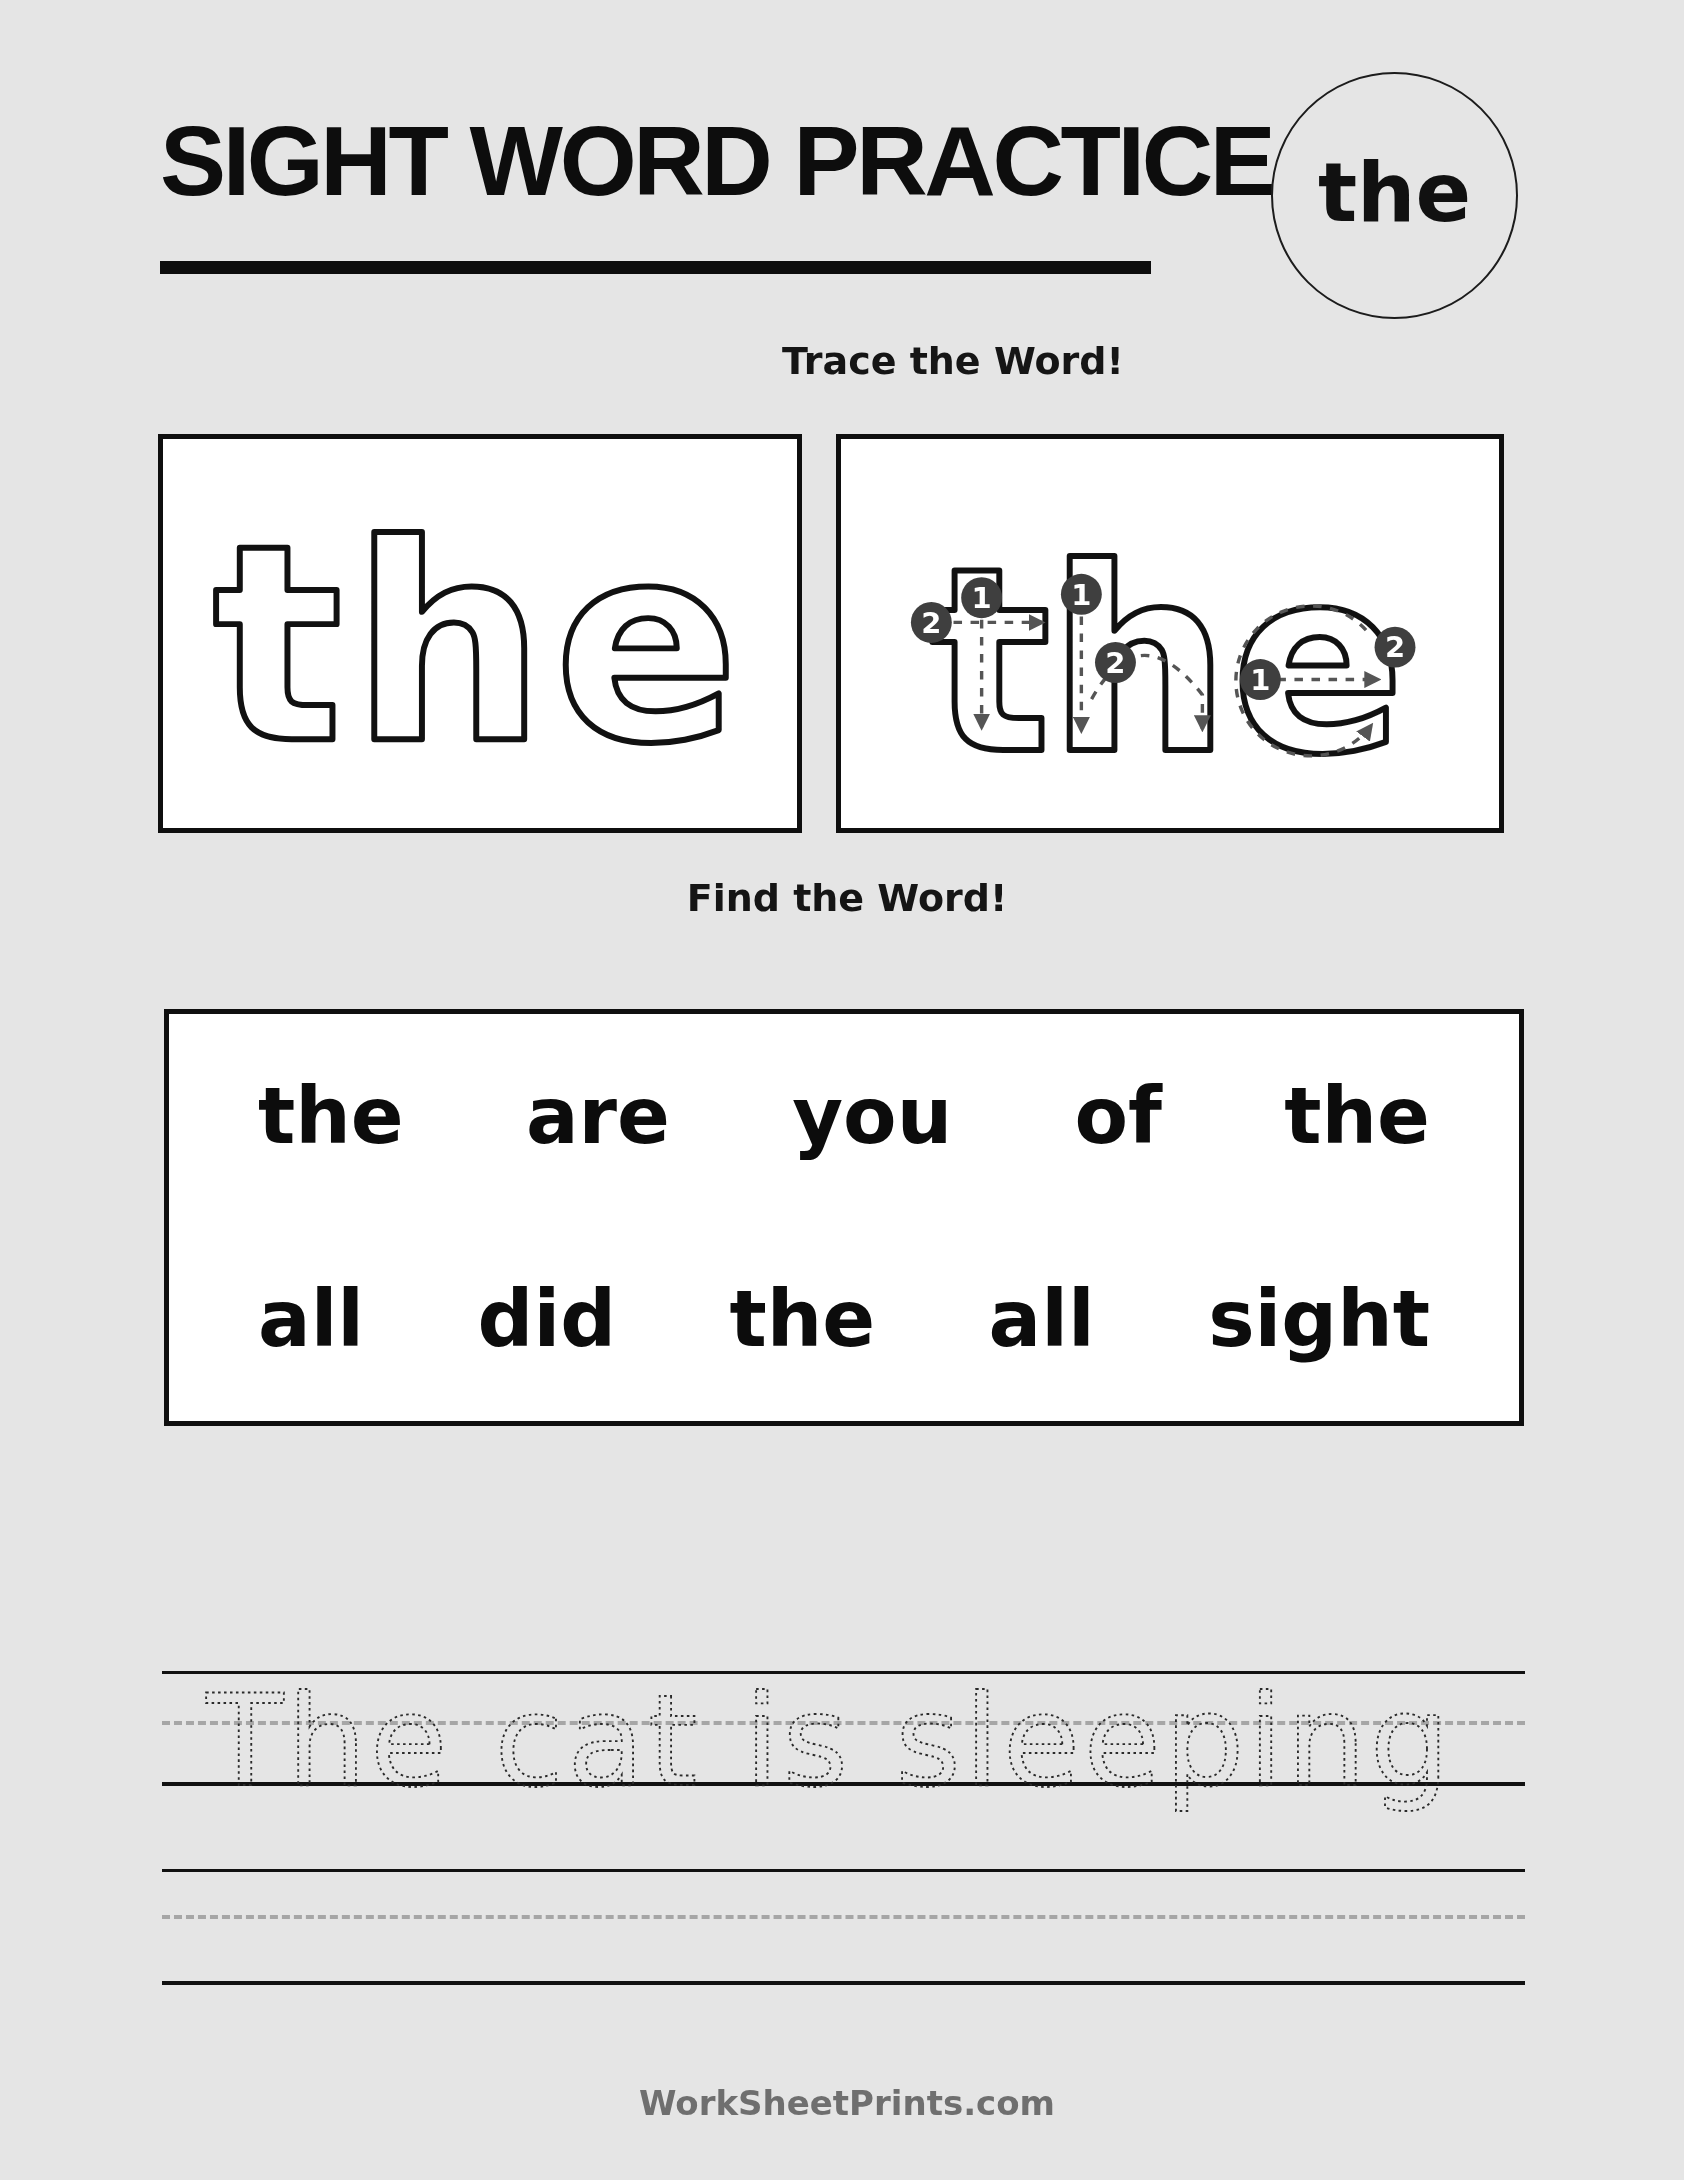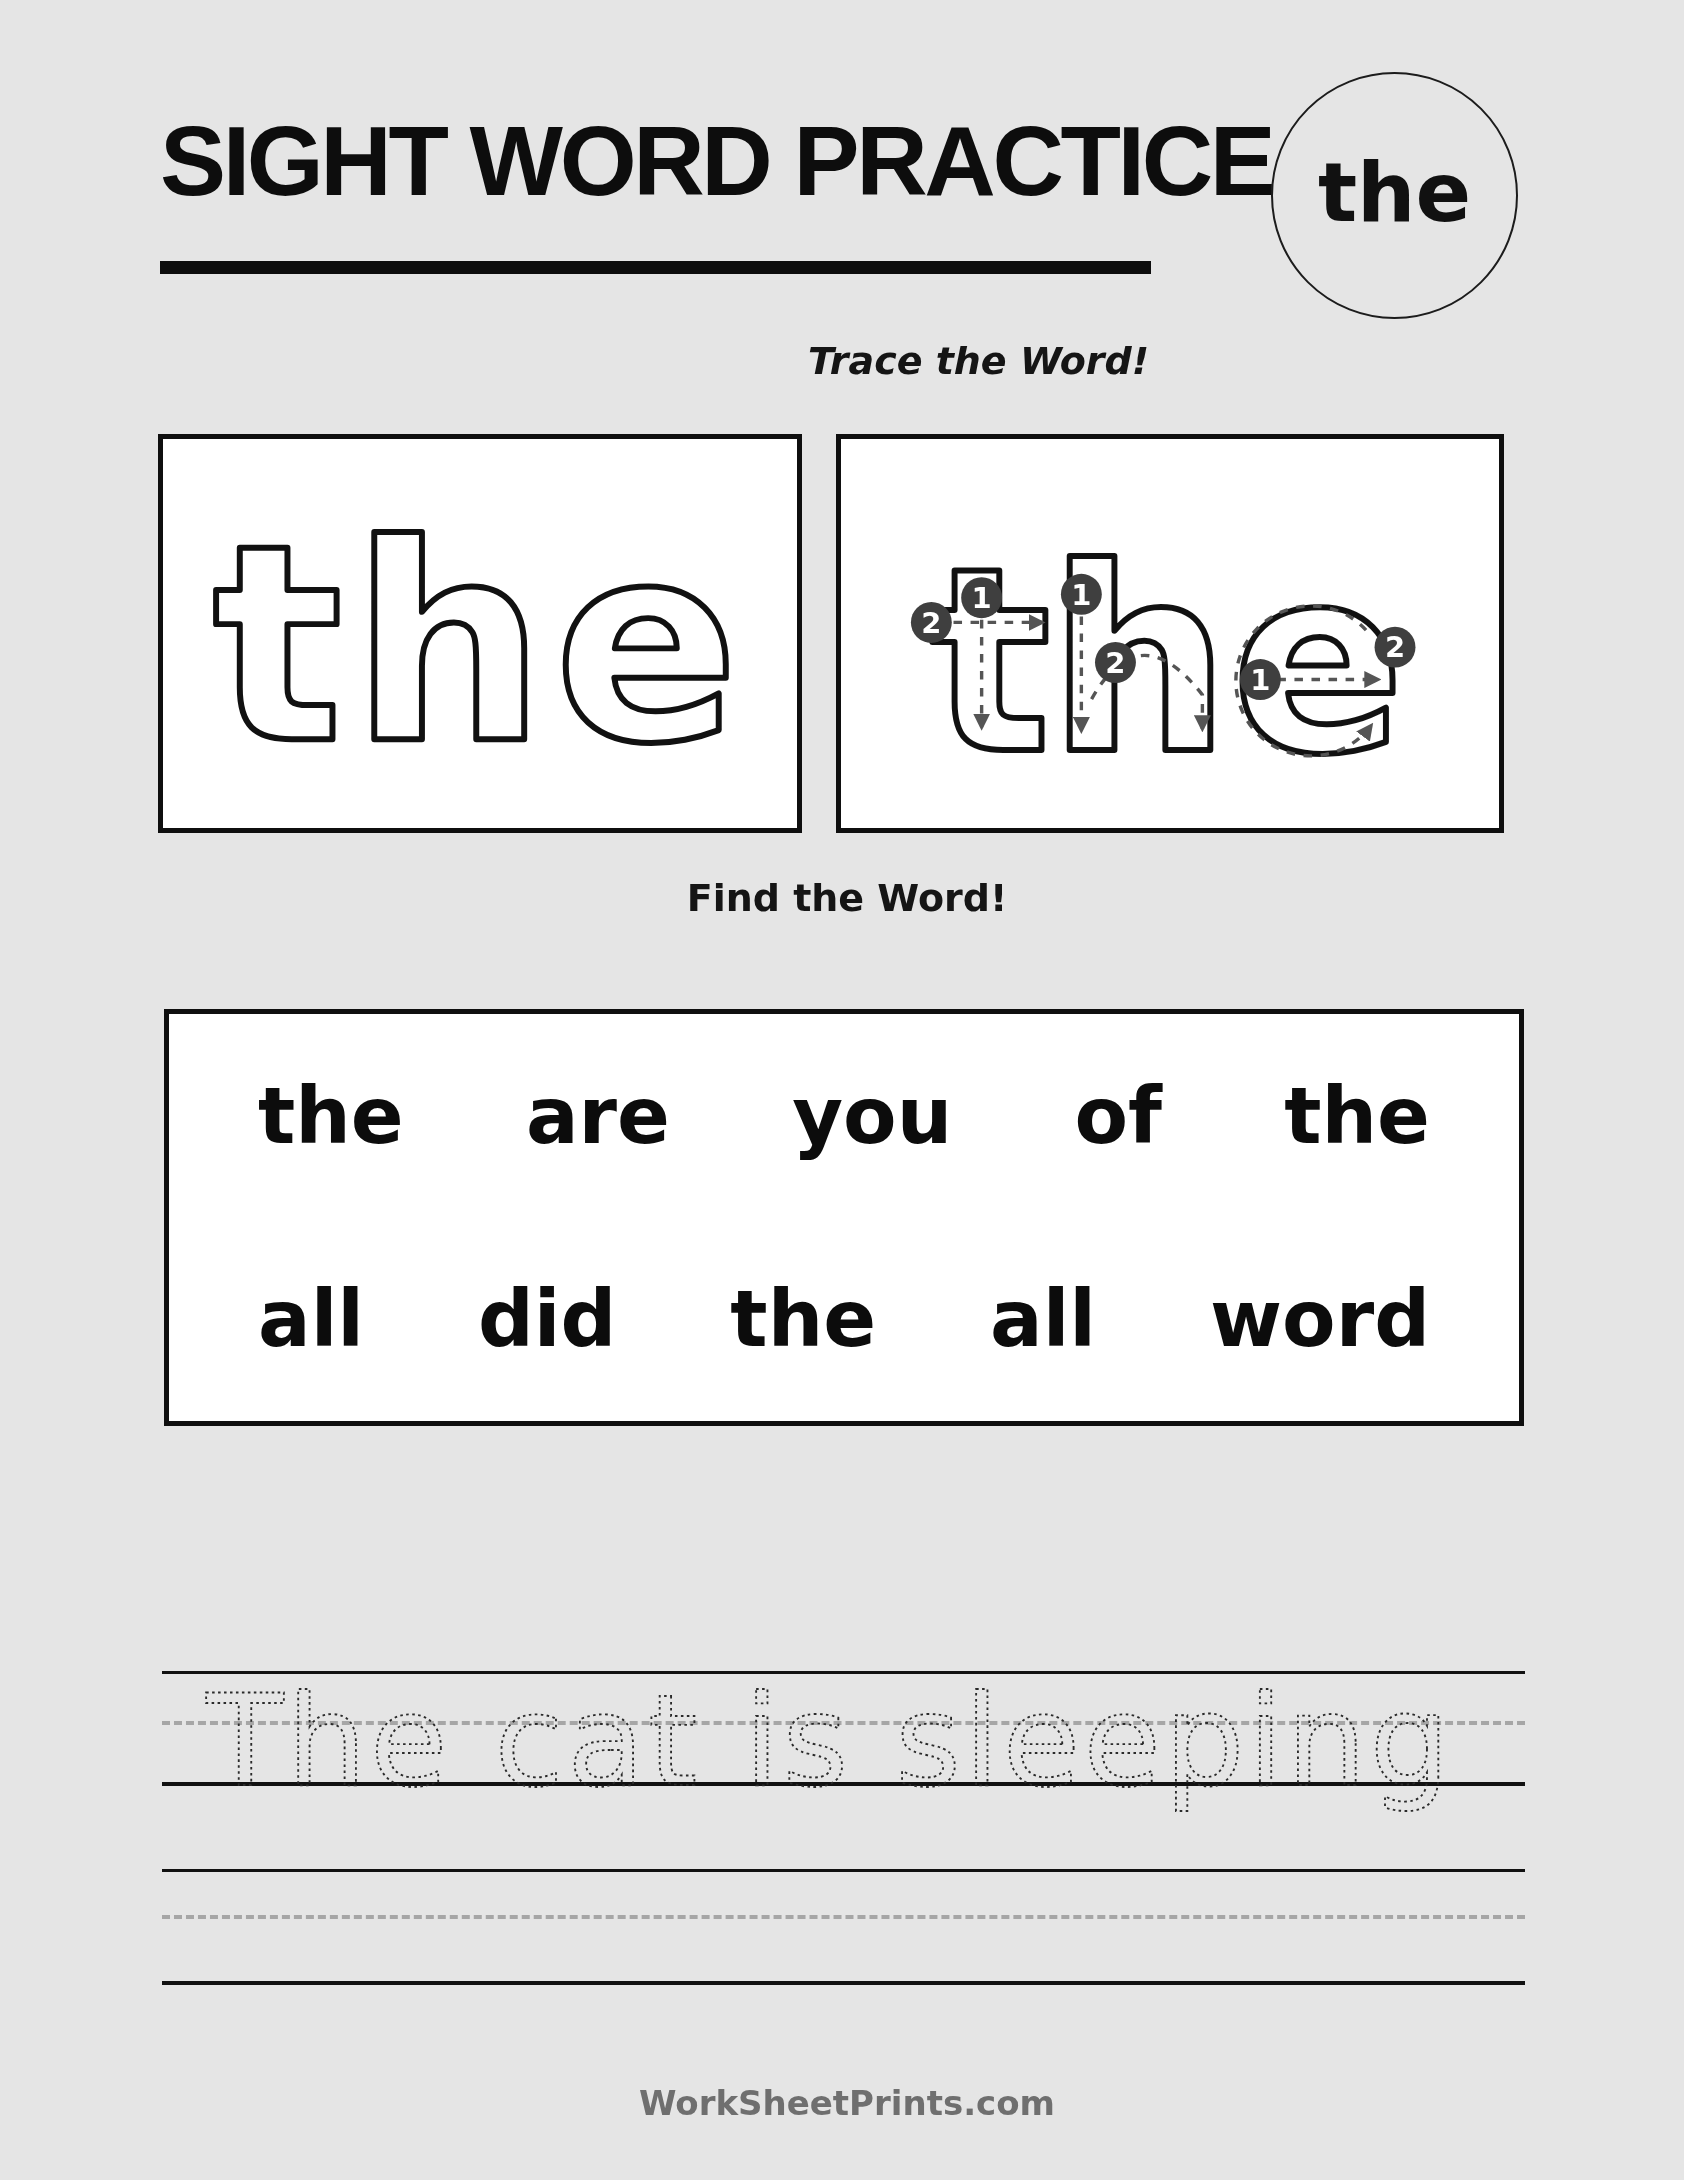--- a/index.html
+++ b/index.html
@@ -28,21 +28,21 @@
     border:2.6px solid #1c1c1c;border-radius:50%;
     display:flex;align-items:center;justify-content:center;
     font-size:82px;font-weight:bold;padding-bottom:5.1px;box-sizing:border-box;
   }
   
   .sec-label{
     position:absolute;font-size:38px;font-weight:600;color:#151515;
     white-space:nowrap;
   }
   .lbl-color{left:158px;top:339px;}
-  .lbl-trace{left:808px;top:339px;font-style:italic;}
+  .lbl-trace{left:782px;top:339px;}
   .lbl-find{left:0;top:876px;width:100%;text-align:center;}
   .lbl-instruction{left:0;top:1552px;width:100%;text-align:center;font-size:39px;}
   
   .box{position:absolute;border:5.1px solid #0f0f0f;background:#fff;box-sizing:border-box;}
   .box-color{left:158px;top:434px;width:644px;height:399px;}
   .box-trace{left:836px;top:434px;width:668px;height:399px;}
   .box-find{left:164px;top:1009px;width:1360px;height:417px;}
   .box svg{display:block;width:100%;height:100%;}
   
   .find-rows{display:flex;flex-direction:column;height:100%;}
@@ -146,21 +146,21 @@
         <span class="find-word">are</span>
         <span class="find-word">you</span>
         <span class="find-word">of</span>
         <span class="find-word">the</span>
       </div>
       <div class="find-row">
         <span class="find-word">all</span>
         <span class="find-word">did</span>
         <span class="find-word">the</span>
         <span class="find-word">all</span>
-        <span class="find-word">word</span>
+        <span class="find-word">sight</span>
       </div>
     </div>
   </div>
 
 
   <div class="guide-solid g1"></div>
   <div class="guide-dashed gd1"></div>
   <div class="guide-solid g2"></div>
 
   <svg class="trace-sentence-svg" viewBox="0 0 1600 290">

